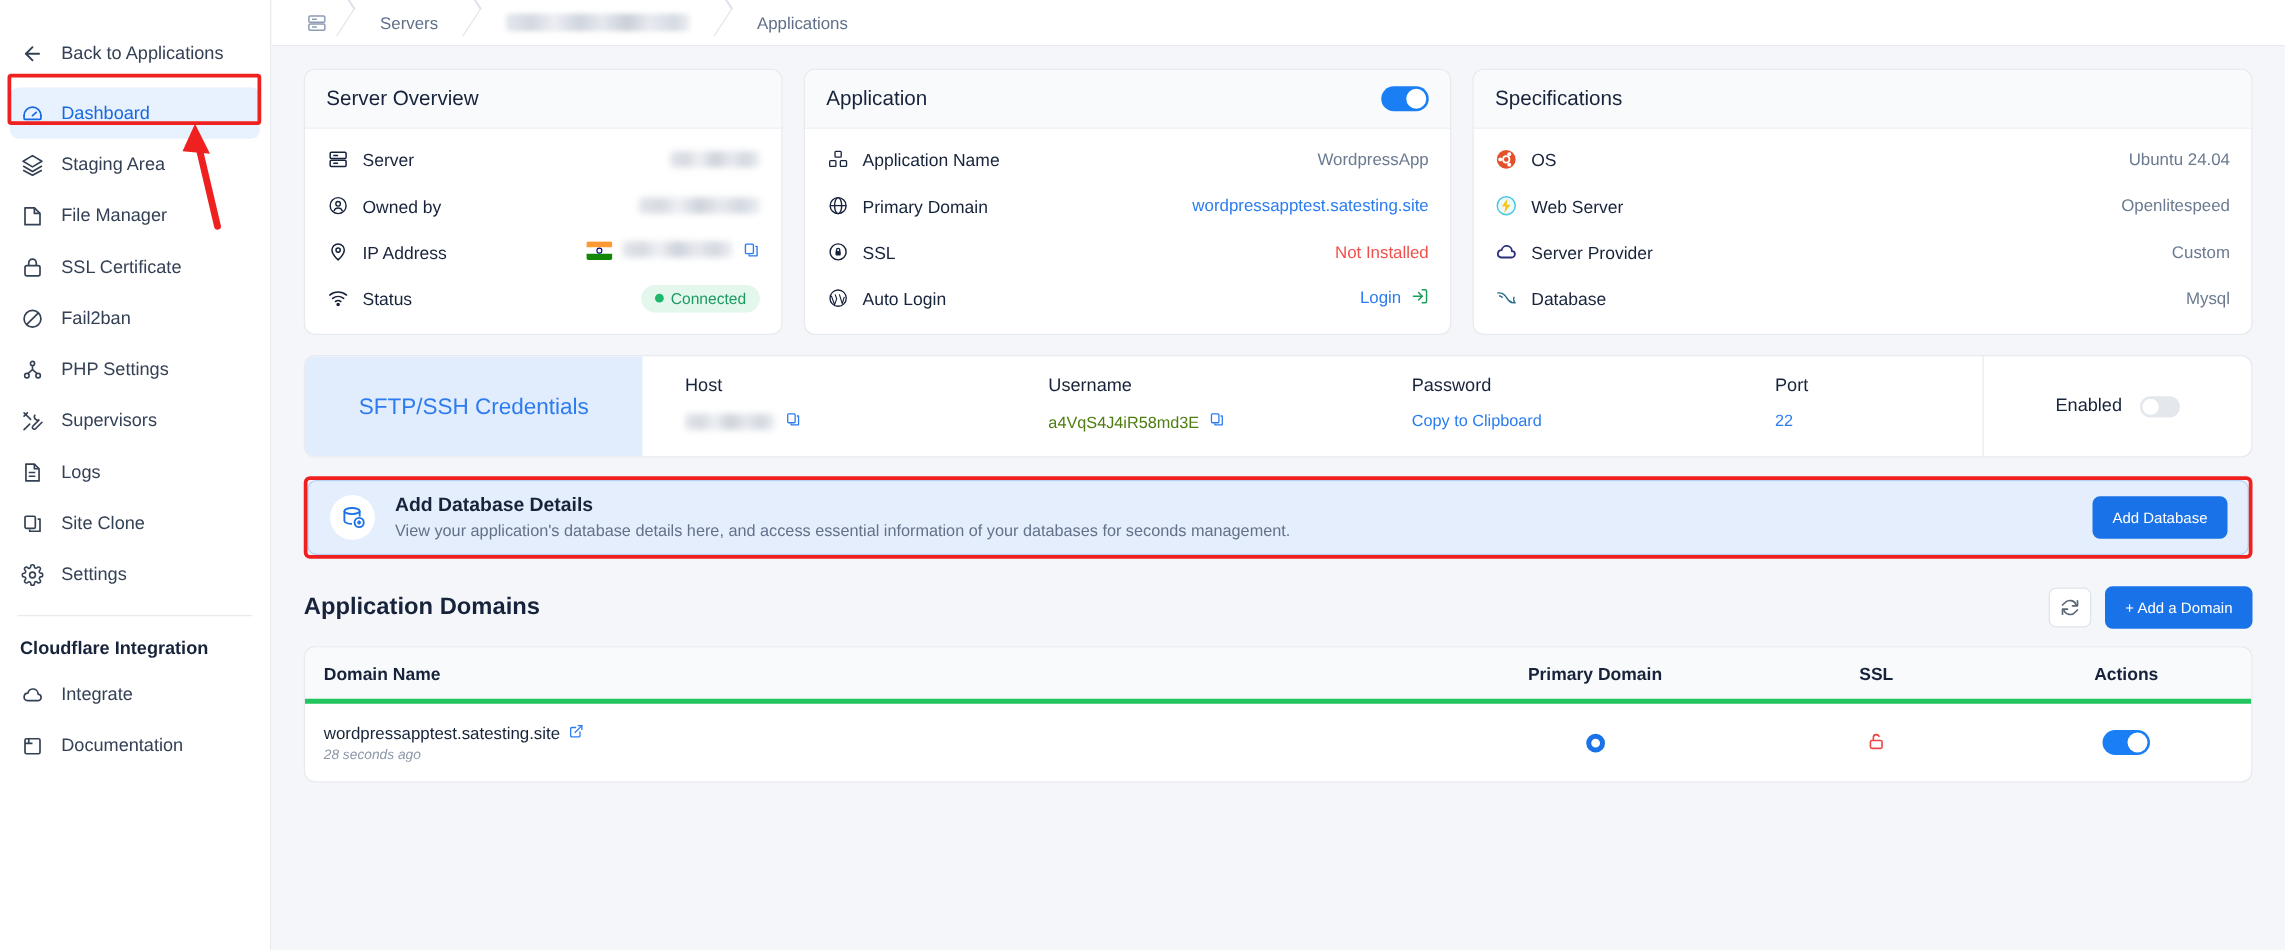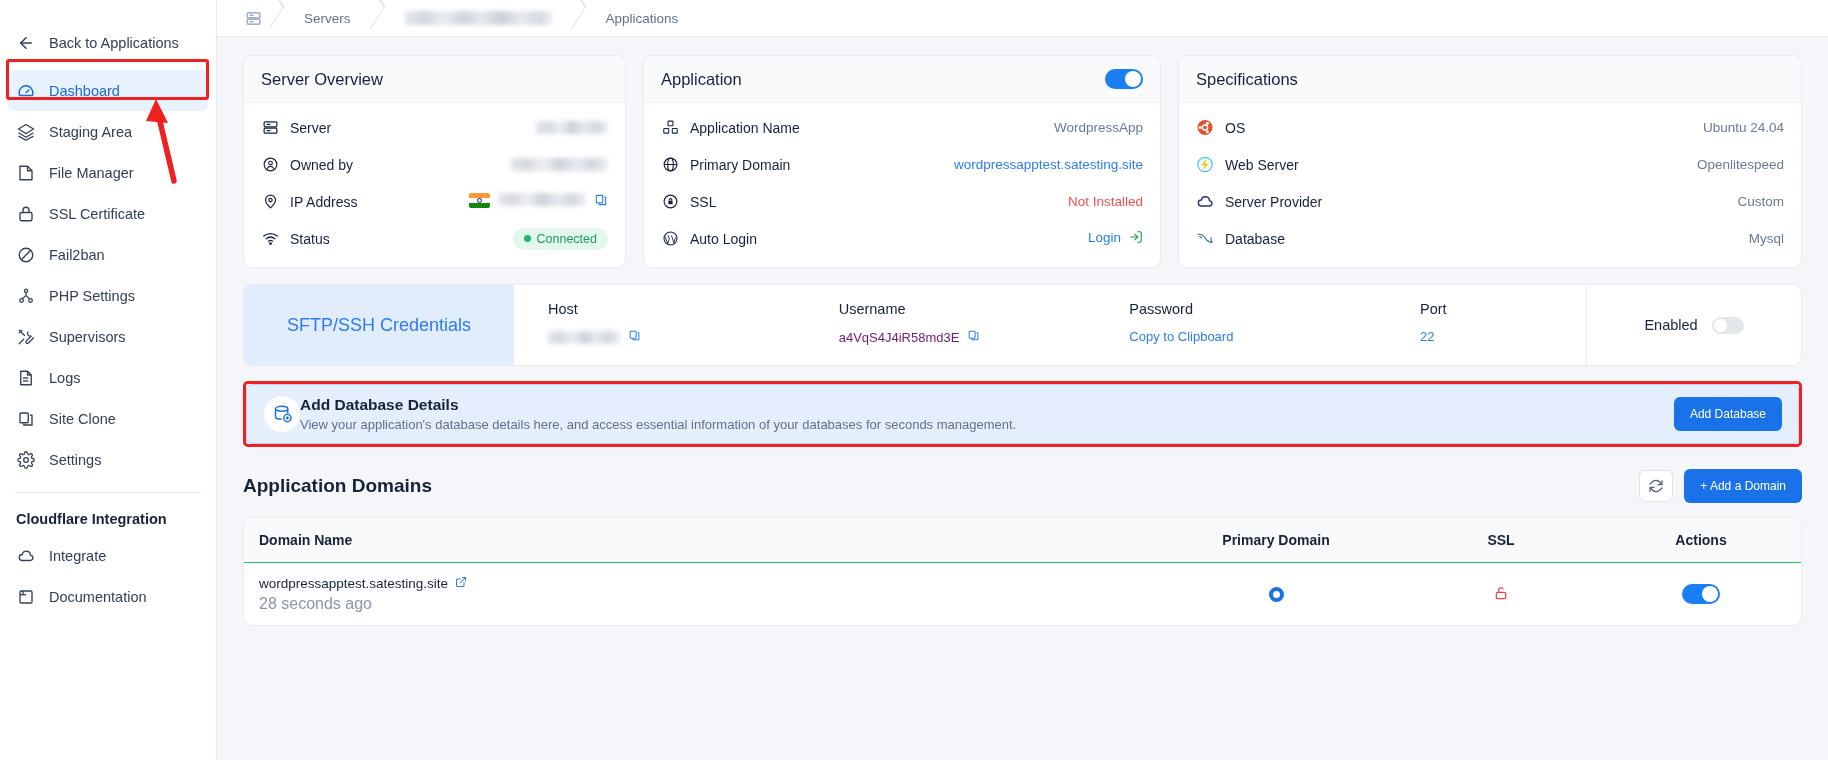--- a/index.html
+++ b/index.html
@@ -154,21 +154,21 @@
   .sftp-enabled .h { font-size:14.5px; color:#17233a; }
 
   
   .dbwrap { margin-top: 15px; position: relative; padding: 3px; }
   .dbbox {
     position:absolute; inset:0;
     border:3px solid #ef2020; border-radius:5px; pointer-events:none;
   }
   .dbbanner {
     background:#e4eefc; border:1px solid #b9d2f4; border-radius:7px;
-    height: 60px; display:flex; align-items:center; padding: 0 16px 0 17px; gap: 0;
+    height: 60px; display:flex; align-items:center; padding: 0 16px 0 17px; gap: 16px;
   }
   .db-ico {
     width:36px; height:36px; border-radius:50%; background:#ffffff;
     display:flex; align-items:center; justify-content:center; flex:0 0 36px;
   }
   .db-txt { flex:1 1 auto; }
   .db-title { font-size:15.5px; color:#17233a; font-weight:600; margin-bottom:3px; }
   .db-sub { font-size:13px; color:#63718a; }
   .btn-primary {
     background:#1a72e8; color:#fff; font-size:12px; border:none; border-radius:6px;
@@ -182,29 +182,29 @@
   .secbar .acts { display:flex; align-items:center; gap:11px; }
   .icon-btn {
     width:34px; height:32px; border:1px solid #dfe3ea; border-radius:6px; background:#fff;
     display:flex; align-items:center; justify-content:center; cursor:pointer;
   }
   .table {
     margin-top: 14px; background:#fff; border:1px solid #e7eaee; border-radius:9px; overflow:hidden;
   }
   .thead {
     display:flex; align-items:center; height:45px; background:#f8fafc;
-    border-bottom:1px solid #22c55e; font-size:14px; color:#17233a; font-weight:bold;
+    border-bottom:4px solid #22c55e; font-size:14px; color:#17233a; font-weight:bold;
   }
   .trow { display:flex; align-items:center; height:62px; font-size:13.5px; }
   .c-domain { flex: 1 1 auto; padding-left: 15px; }
   .c-primary { width: 250px; flex:0 0 250px; text-align:center; }
   .c-ssl { width: 200px; flex:0 0 200px; text-align:center; }
   .c-actions { width: 200px; flex:0 0 200px; text-align:center; }
   .dname { color:#17233a; display:flex; align-items:center; gap:7px; }
-  .dago { color:#8b96a8; font-size:16px; margin-top:4px; }
+  .dago { color:#8b96a8; font-size:11px; margin-top:4px;font-style:italic; }
   .radio-on {
     width:15px;height:15px;border-radius:50%;border:4px solid #1a72e8;background:#fff;
     display:inline-block; box-shadow: inset 0 0 0 2px #fff;
   }
   .centerflex { display:flex; align-items:center; justify-content:center; }
 </style>
 </head>
 <body>
 
 <div class="app">
@@ -646,21 +646,21 @@
                   <rect x="4" y="4" width="11" height="13" rx="1.5"></rect>
                   <path d="M17.5 7H20v13H9v-2"></path>
                 </svg>
             </span>
           </div>
         </div>
 
         <div class="sftp-col">
           <div class="h">Username</div>
           <div class="v">
-            <span style="color:#701a75">a4VqS4J4iR58md3E</span>
+            <span style="color:#4d7c0f">a4VqS4J4iR58md3E</span>
             <span>
               <svg width="13" height="13" viewBox="0 0 24 24" fill="none" stroke="#2a7cf0" stroke-width="1.9" stroke-linejoin="round">
                   <rect x="4" y="4" width="11" height="13" rx="1.5"></rect>
                   <path d="M17.5 7H20v13H9v-2"></path>
                 </svg>
             </span>
           </div>
         </div>
 
         <div class="sftp-col">

